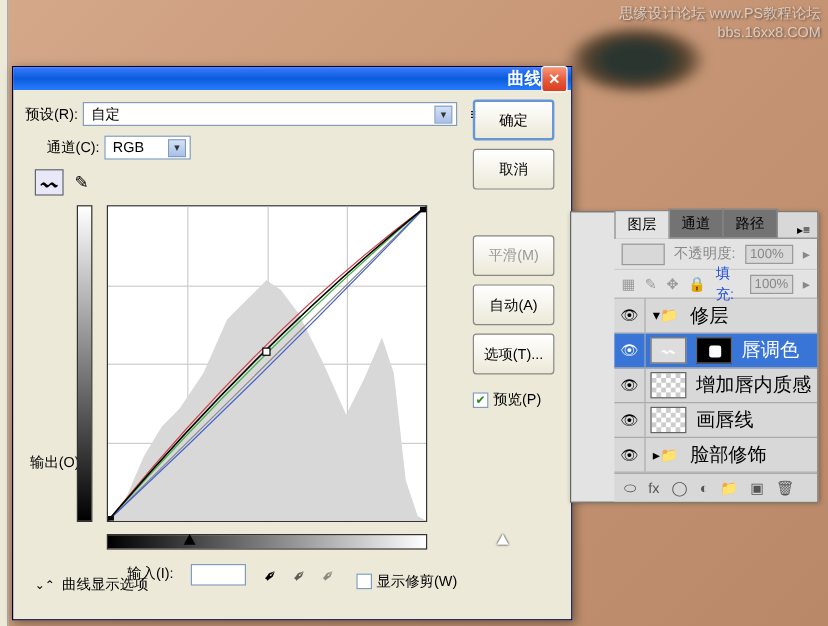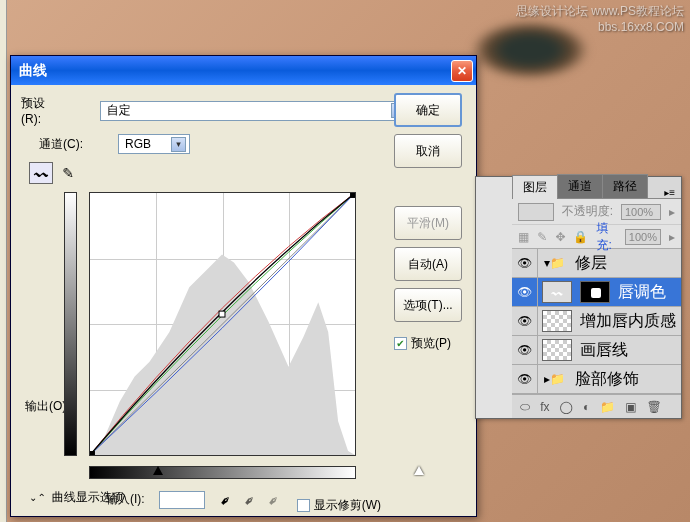--- a/index.html
+++ b/index.html
@@ -1,25 +1,25 @@
 <!DOCTYPE html>
 <html><head>
 <meta charset="utf-8">
 <style>
 * { box-sizing: border-box; margin: 0; padding: 0; font-family: "Microsoft YaHei", SimSun, Arial, sans-serif; font-size: 12px; }
 body { width: 690px; height: 522px; position: relative; overflow: hidden; background: linear-gradient(135deg, #d4a889 0%, #c89878 40%, #b88868 100%); }
 .bg-eye { position: absolute; top: 20px; right: 100px; width: 120px; height: 60px; background: radial-gradient(ellipse at center, #2a3530 30%, #5a4530 50%, transparent 70%); border-radius: 60px/30px; filter: blur(4px); }
 .watermark { position: absolute; top: 4px; right: 6px; color: rgba(255,255,255,.6); font-size: 12px; text-shadow: 1px 1px 2px rgba(0,0,0,.5); line-height: 1.3; text-align: right; }
 .leftbar { position: absolute; top: 0; left: 0; width: 7px; height: 100%; background: #ece9d8; border-right: 1px solid #999; }
 .dialog { position: absolute; top: 55px; left: 10px; width: 467px; height: 462px; background: #ece9d8; border: 1px solid #003; box-shadow: 2px 2px 8px rgba(0,0,0,.4); }
-.titlebar { height: 29px; background: linear-gradient(to bottom, #3a7bff 0%, #0a5cdc 50%, #2a7cff 100%); display: flex; align-items: center; justify-content: space-between; padding: 0 3px 0 8px; color: #fff; }
+.titlebar { height: 19px; background: linear-gradient(to bottom, #3a7bff 0%, #0a5cdc 50%, #2a7cff 100%); display: flex; align-items: center; justify-content: flex-end; padding: 0 3px 0 8px; color: #fff; }
 .titlebar-text { font-weight: bold; font-size: 14px; }
 .close-btn { width: 22px; height: 22px; background: linear-gradient(to bottom, #f89878 0%, #e75c3c 50%, #d83c1c 100%); border: 1px solid #fff; border-radius: 3px; color: #fff; font-weight: bold; display: flex; align-items: center; justify-content: center; cursor: pointer; font-size: 14px; }
 .dlg-body { padding: 10px; position: relative; height: calc(100% - 29px); }
-.row { display: flex; align-items: center; margin-bottom: 8px; gap: 31px; }
+.row { display: flex; align-items: center; margin-bottom: 8px; }
 .lbl { font-size: 12px; }
 .select { border: 1px solid #7f9db9; background: #fff; height: 20px; display: flex; align-items: center; justify-content: space-between; padding: 0 3px 0 6px; }
 .select .arrow { width: 15px; height: 15px; background: linear-gradient(to bottom, #d3e1f8, #a8c0e8); border: 1px solid #7f9db9; display: flex; align-items: center; justify-content: center; font-size: 9px; color: #333; }
 .preset-select { width: 312px; margin-left: 4px; }
 .channel-select { width: 72px; margin-left: 4px; }
 .options-icon { width: 20px; height: 18px; margin-left: 5px; display: flex; align-items: center; justify-content: center; font-size: 14px; }
 .side-buttons { position: absolute; top: 8px; right: 14px; width: 68px; display: flex; flex-direction: column; gap: 7px; }
 .btn { height: 34px; border: 1px solid #888; background: linear-gradient(to bottom, #fff, #ece9d8); border-radius: 3px; display: flex; align-items: center; justify-content: center; cursor: pointer; font-size: 12px; }
 .btn.default { border: 2px solid #6696d5; }
 .btn.disabled { color: #999; }

